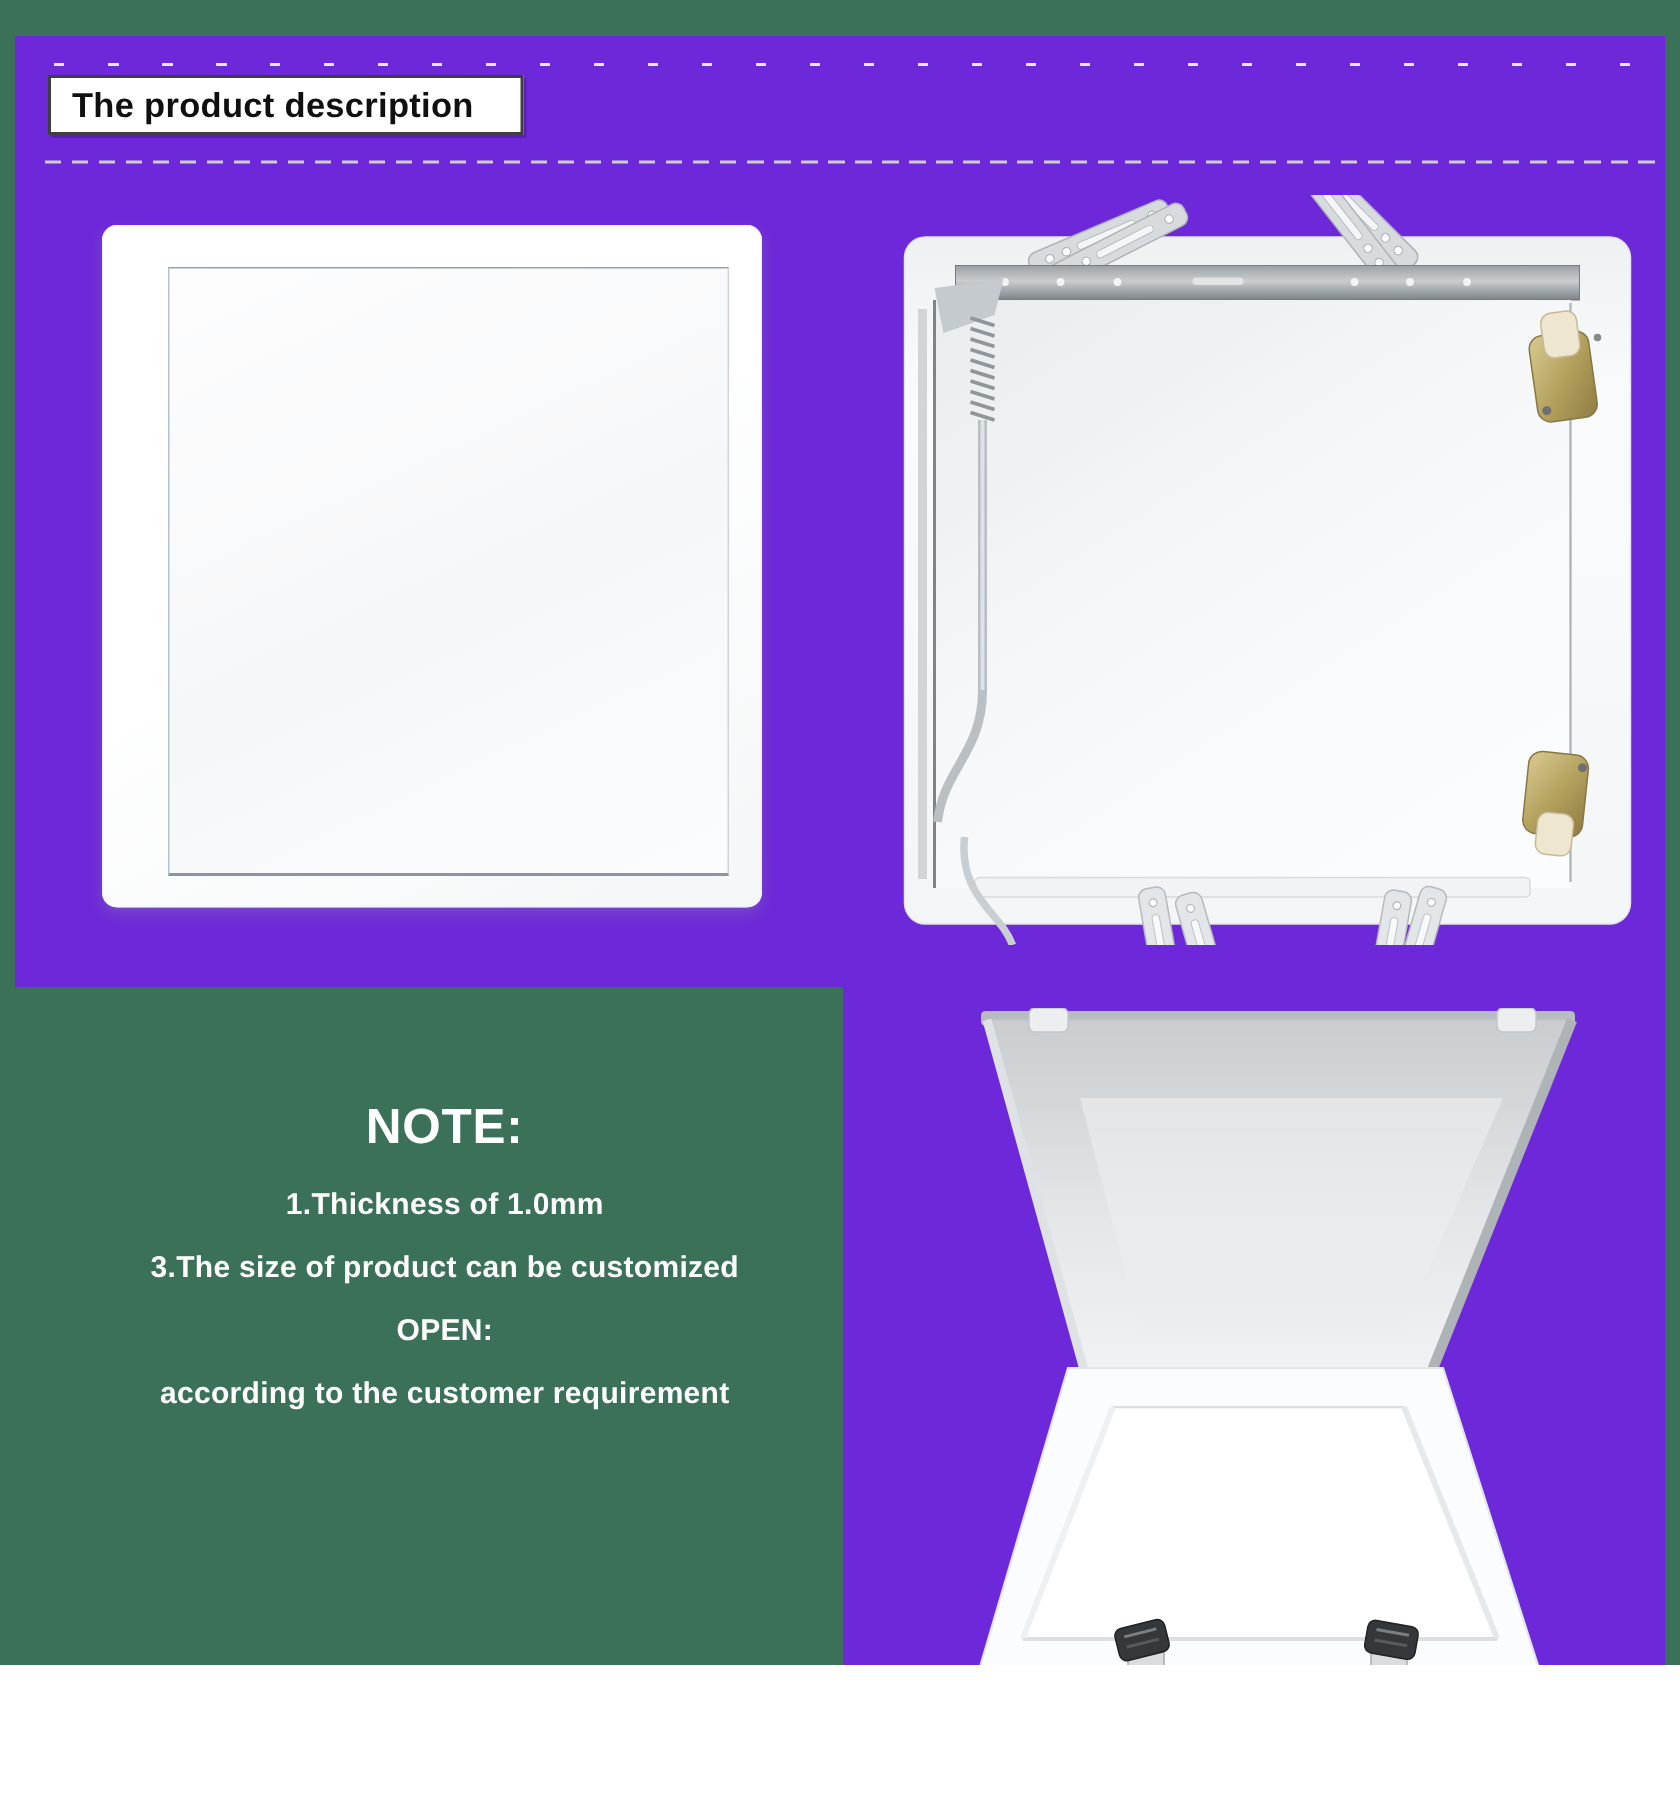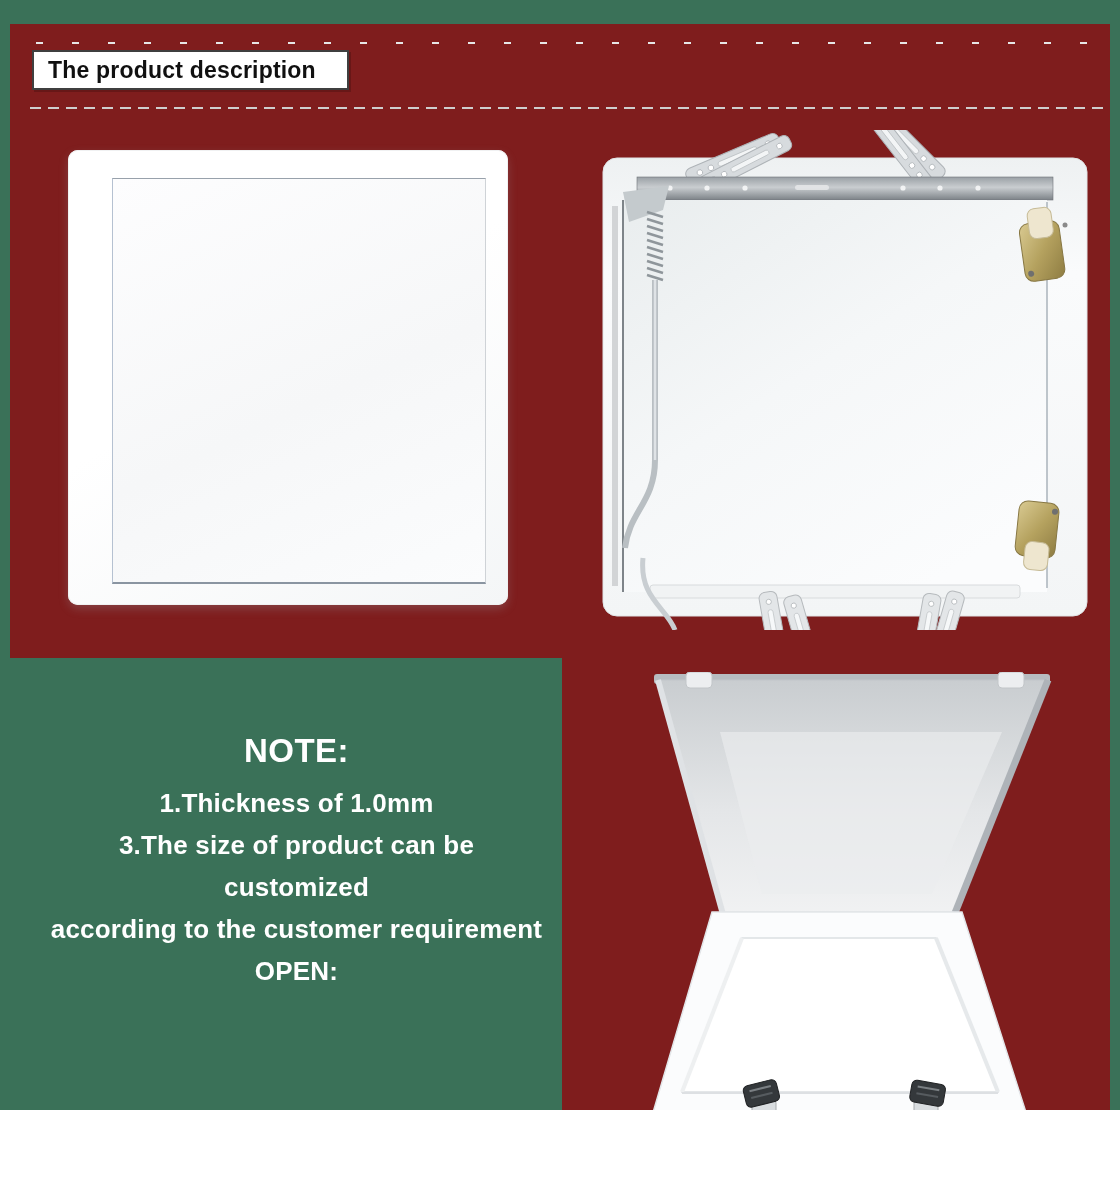--- a/index.html
+++ b/index.html
@@ -1,16 +1,16 @@
 <!DOCTYPE html>
 <html><head>
 <meta charset="utf-8">
 <style>
   html,body{margin:0;padding:0;background:#ffffff;}
-  .page{position:relative;width:1120px;height:1110px;background:#7f1d1d;overflow:hidden;
+  .page{position:relative;width:1120px;height:1110px;background:#6d28d9;overflow:hidden;
         font-family:"Liberation Sans","DejaVu Sans",sans-serif;}
   .green{position:absolute;background:#3A7158;}
   .bar-top{left:0;top:0;width:1120px;height:24px;}
   .strip-left{left:0;top:24px;width:10px;height:634px;}
   .strip-right{left:1110px;top:24px;width:10px;height:1178px;}
   .bar-bottom{left:0;top:1173px;width:1120px;height:29px;}
   .note-bg{left:0;top:658px;width:562px;height:544px;}
 
   .divider-dotted{position:absolute;left:36px;top:42px;width:1062px;height:2px;
       background:repeating-linear-gradient(90deg,#e7e7e7 0 7px,transparent 7px 36px);}
@@ -30,21 +30,21 @@
       background:linear-gradient(155deg,#fdfdfe 0%,#f6f7f8 55%,#fbfcfd 100%);
       border-top:1px solid #98a1ab;border-left:1px solid #b5c1d1;
       border-right:1px solid #cfd3d7;border-bottom:2px solid #8a95a1;}
 
   .photo-back{position:absolute;left:595px;top:130px;width:500px;height:500px;}
   .photo-open{position:absolute;left:600px;top:672px;width:480px;height:500px;}
   svg{display:block;}
 
   .note-text{position:absolute;left:44px;top:728px;width:505px;color:#ffffff;text-align:center;}
   .note-heading{font-size:33px;line-height:46px;font-weight:700;letter-spacing:0.5px;}
-  .note-line{font-size:26px;line-height:42px;font-weight:700;letter-spacing:0.2px;}
+  .note-line{font-size:20px;line-height:42px;font-weight:700;letter-spacing:0.2px;}
   .note-line.first{margin-top:8px;}
 </style>
 </head>
 <body>
 
 <div class="page">
 
   <div class="green bar-top"></div>
   <div class="green strip-left"></div>
   <div class="green strip-right"></div>
@@ -220,17 +220,17 @@
           <line x1="-11" y1="-13" x2="11" y2="-13" stroke="#565b5f" stroke-width="2"></line>
         </g>
       </g>
     </svg>
   </div>
 
   <div class="note-text">
     <div class="note-heading">NOTE:</div>
     <div class="note-line first">1.Thickness of  1.0mm</div>
     <div class="note-line">3.The size of product can be customized</div>
+    <div class="note-line">OPEN:</div>
     <div class="note-line">according to the customer requirement</div>
-    <div class="note-line">OPEN:</div>
   </div>
 
 </div>
 
 </body></html>

